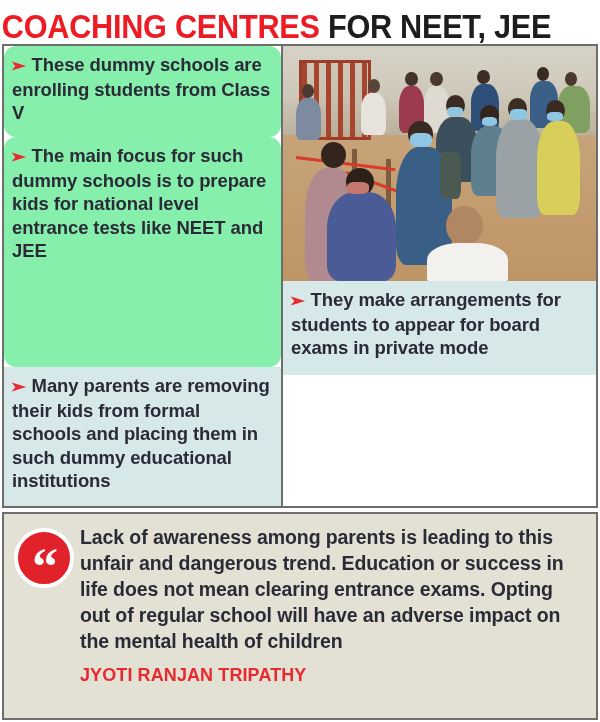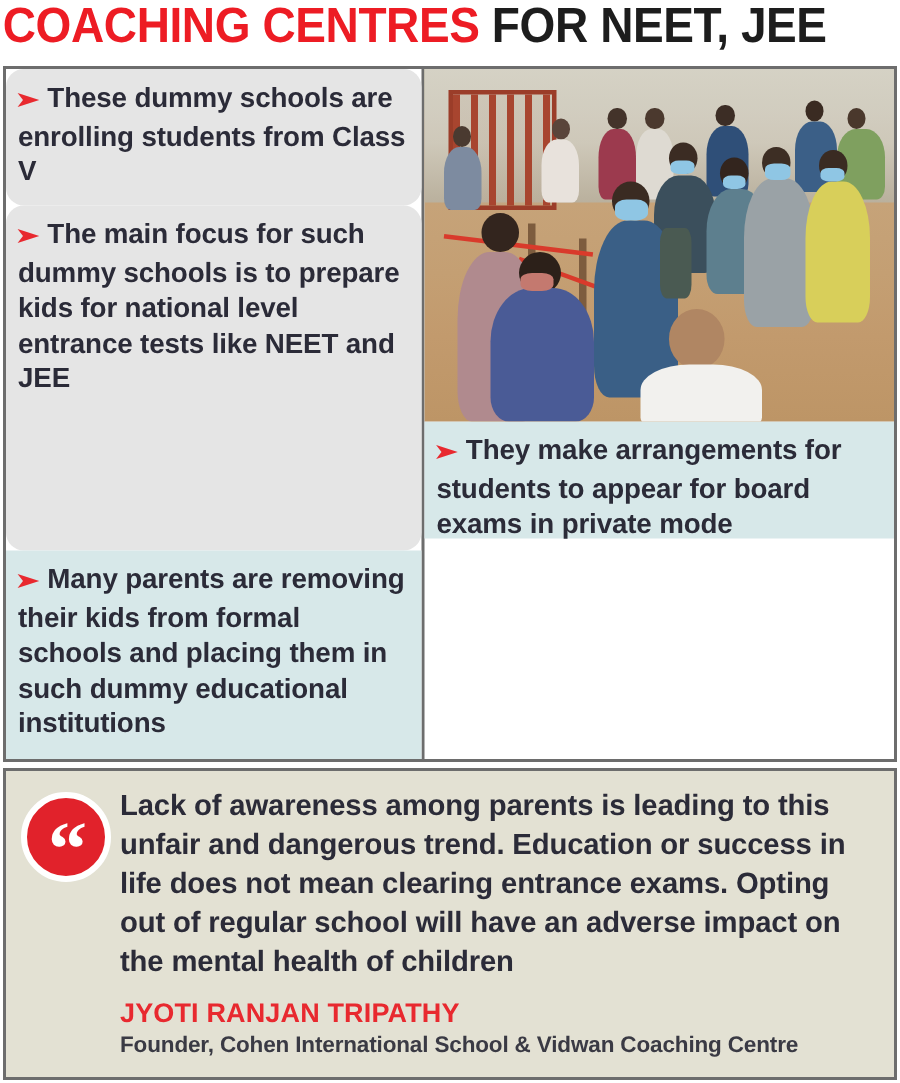--- a/index.html
+++ b/index.html
@@ -23,21 +23,21 @@
   }
 
   
   .headline {
     position: absolute;
     left: 0px;
     top: 0px;
     width: 600px;
     height: 44px;
     display: flex;
-    align-items: flex-start;
+    align-items: flex-end;
     white-space: nowrap;
     overflow: hidden;
   }
   .headline-text {
     font-family: "Liberation Sans Narrow", "Liberation Sans", sans-serif;
     font-weight: bold;
     font-size: 33px;
     line-height: 34px;
     letter-spacing: -0.3px;
     transform: scaleX(0.93);
@@ -86,21 +86,21 @@
     box-sizing: border-box;
     font-family: "Liberation Sans Narrow", "Liberation Sans", sans-serif;
     font-weight: bold;
     font-size: 18.5px;
     line-height: 23.5px;
     color: #2b2b38;
     letter-spacing: -0.1px;
     transform-origin: left top;
   }
   .bullet-teal { background: #d7e8e9; }
-  .bullet-white { background: #e5e5e5; border-radius: 12px; }
+  .bullet-white { background: #86efac; border-radius: 12px; }
 
   .bullet .arrow {
     color: #e8292f;
     font-size: 15px;
     line-height: 23.5px;
     margin-right: 7px;
     letter-spacing: 0;
     display: inline-block;
     transform: scaleX(1.25) scaleY(0.85);
     transform-origin: center;
@@ -115,21 +115,21 @@
   .lb3 { height: 139px; }
   .lb4 { flex: 1; }
 
   .photo-wrap {
     height: 235px;
     width: 100%;
     overflow: hidden;
     position: relative;
     background: #c9b9a2;
   }
-  .rb1 { height: 78px; }
+  .rb1 { height: 94px; }
   .rb2 { flex: 1; }
 
   
   .photo {
     position: absolute;
     inset: 0;
     background:
       linear-gradient(to bottom, rgba(240,238,232,0.55) 0%, rgba(240,238,232,0.0) 16%),
       linear-gradient(to bottom,
         #b9b4ab 0%,
@@ -364,17 +364,16 @@
 
   <div class="quote-panel">
     <div class="quote-mark">
       <div class="qcircle">
         <span class="qglyph">“</span>
       </div>
     </div>
     <div class="quote-body">
       <div class="quote-text">Lack of awareness among parents is leading to this unfair and dangerous trend. Education or success in life does not mean clearing entrance exams. Opting out of regular school will have an adverse impact on the mental health of children</div>
       <div class="quote-author">JYOTI RANJAN TRIPATHY</div>
-      <div class="quote-role">Founder, Cohen International School &amp; Vidwan Coaching Centre</div>
     </div>
   </div>
 
 </div>
 
 </body></html>

